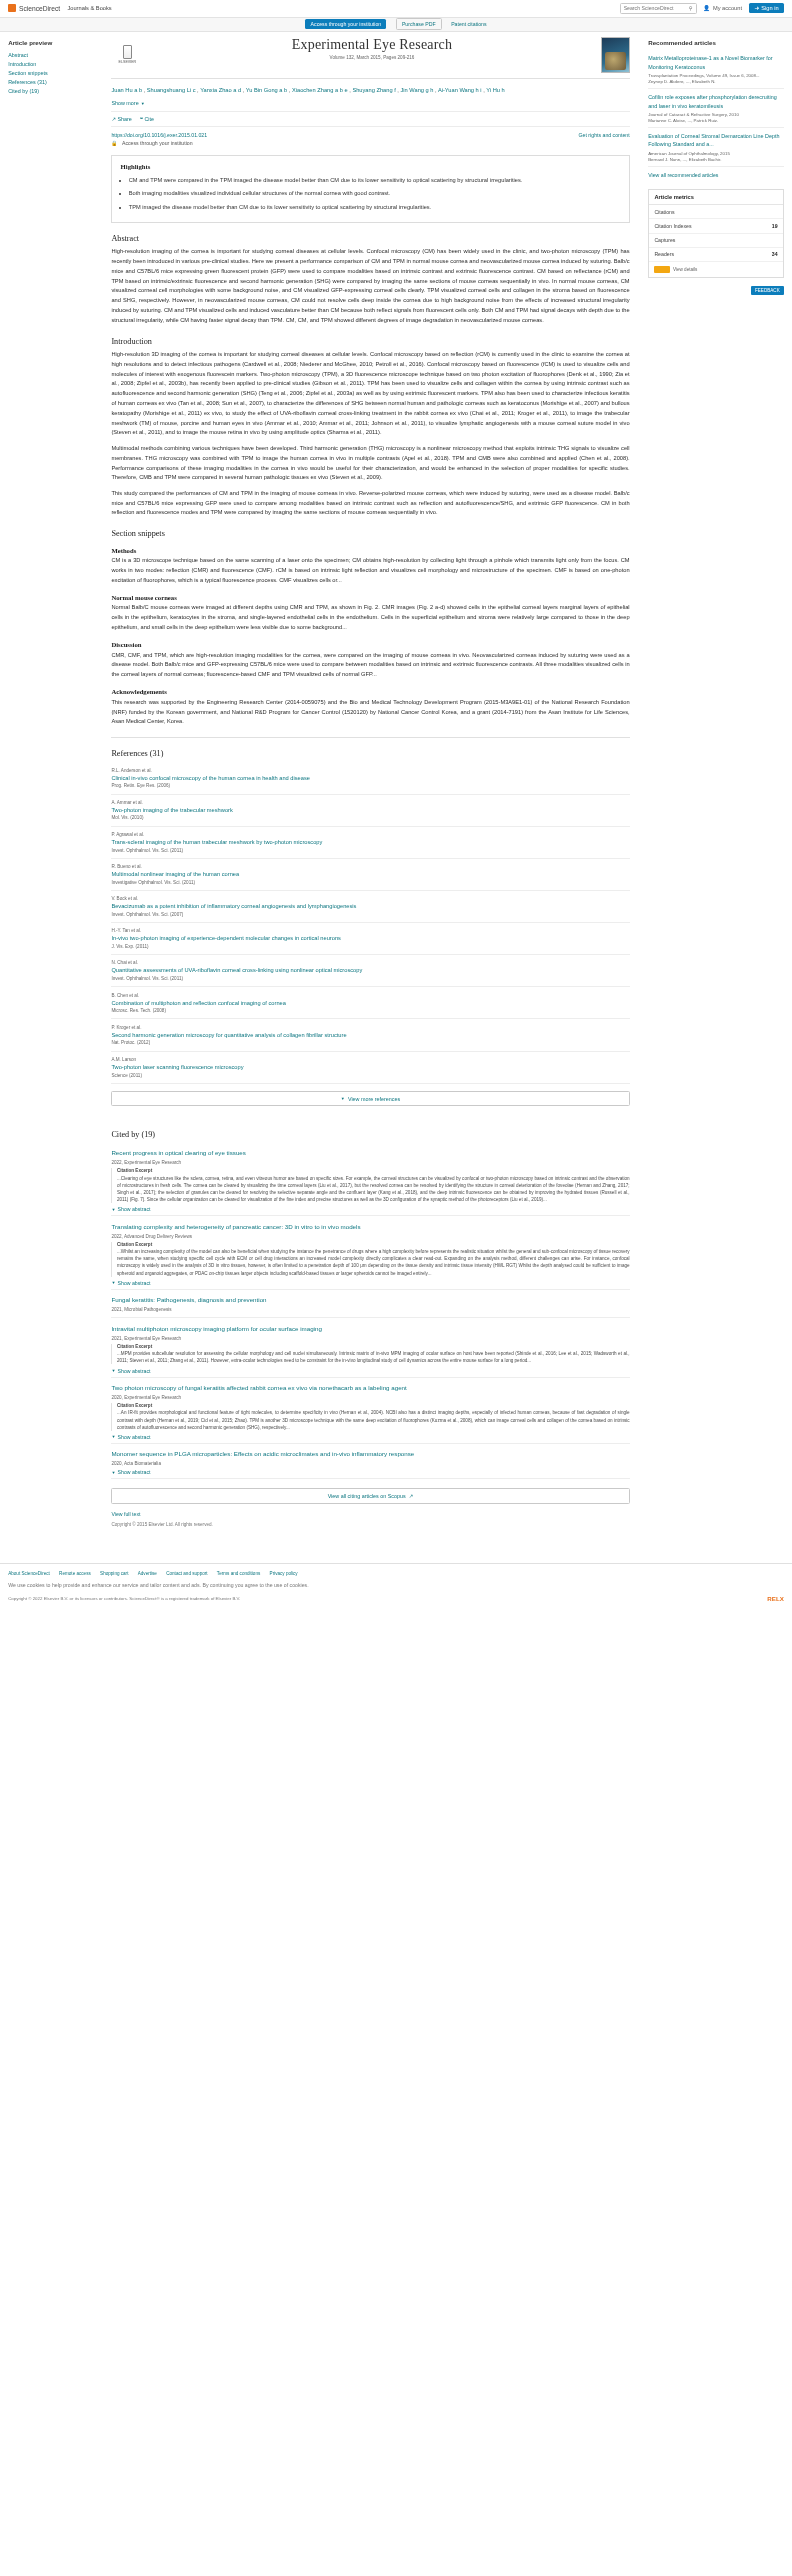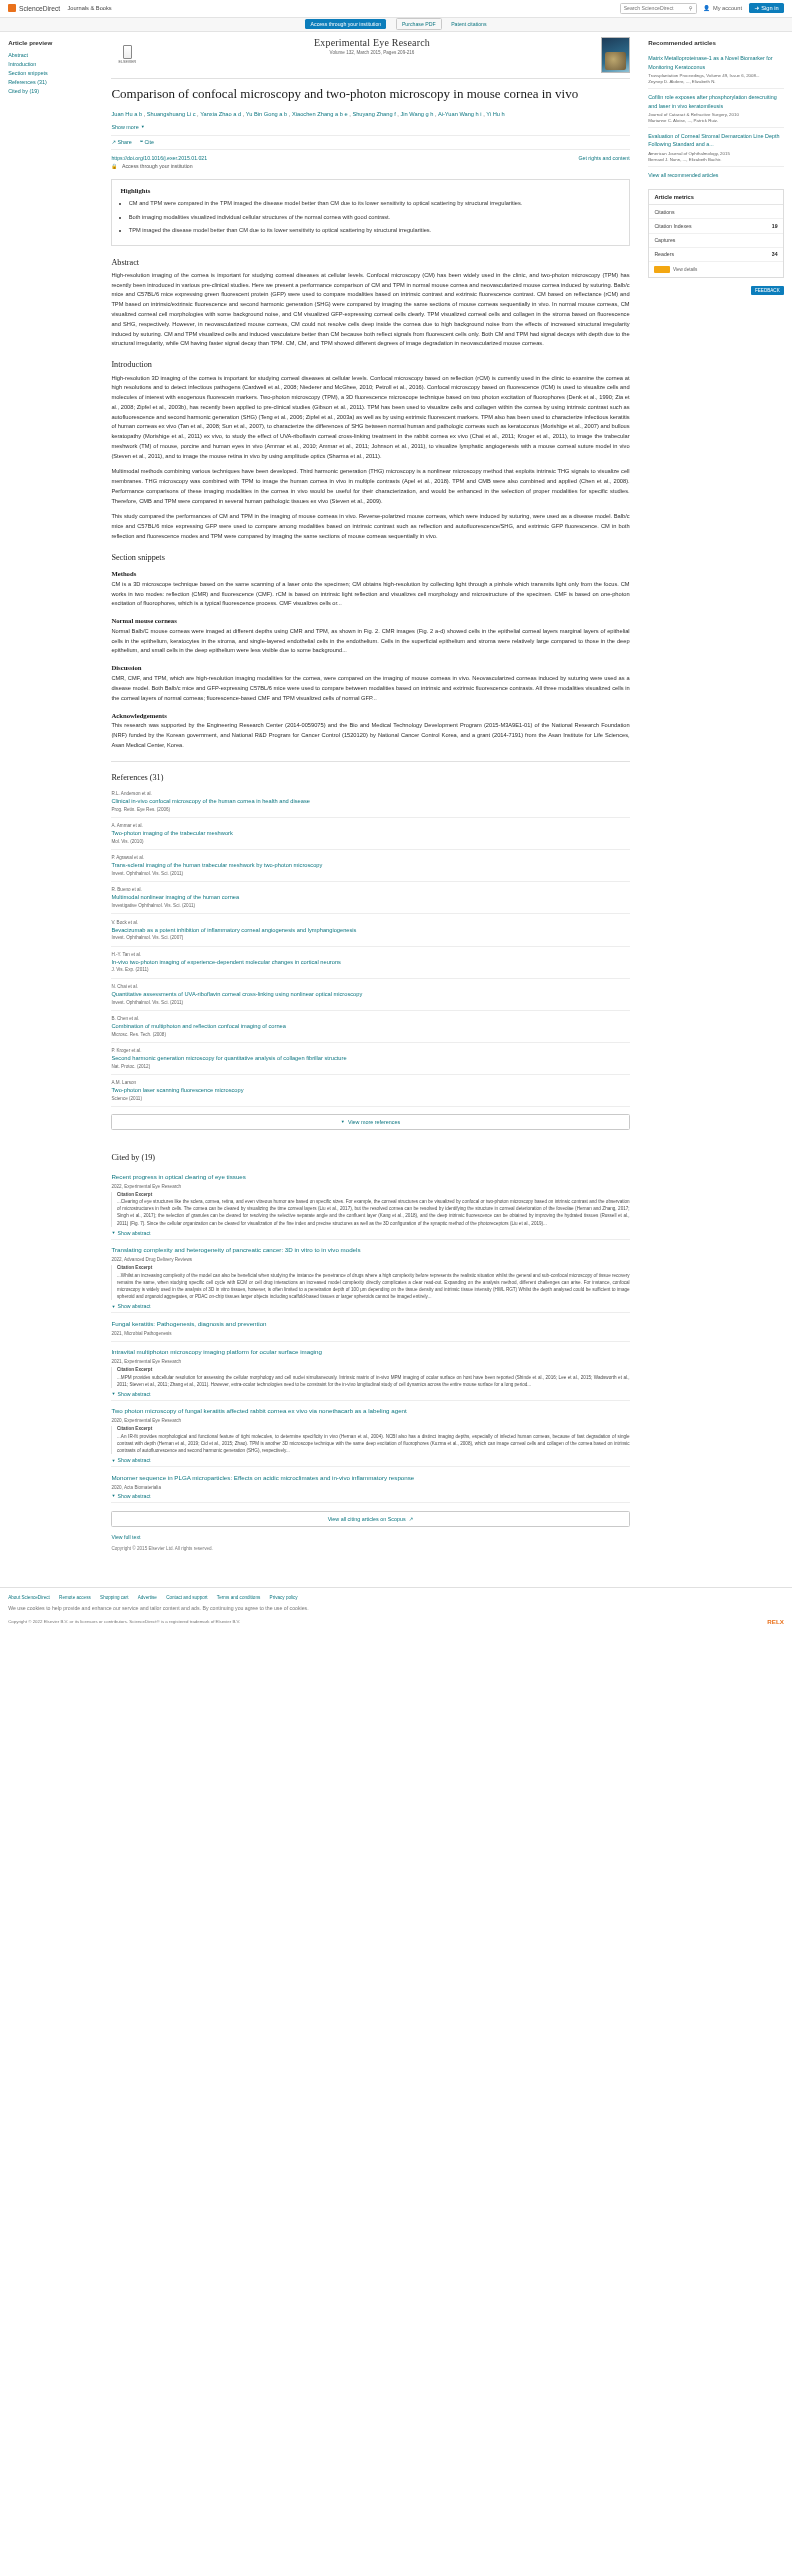--- a/index.html
+++ b/index.html
@@ -61,21 +61,21 @@
   }
   .elsevier-mark {
     width:32px; min-height:27px; display:flex; flex-direction:column; align-items:center; justify-content:center;
     font-size:3.6px; color:#555; text-align:center; line-height:1.2;
   }
   .elsevier-tree {
     width:9.3px;height:13.4px;border:0.5px solid #888;border-radius:1px;margin-bottom:1.5px;
     background:linear-gradient(#fff,#eee);
   }
   .jtitle { flex:1; text-align:center; }
-  .jtitle .name { font-family:"Liberation Serif", serif; font-size:10px; color:#333; letter-spacing:0.2px;}
+  .jtitle .name { font-family:"Liberation Serif", serif; font-size:14px; color:#333; letter-spacing:0.2px;}
   .jtitle .meta { font-size:4.6px; color:#666; margin-top:2.1px; }
   .cover {
     width:29px;height:36px;background:linear-gradient(160deg,#1d3b57,#2e6d8e 60%,#8fc3d6);
     border:0.5px solid #bbb; position:relative; overflow:hidden;
   }
   .cover:after{
     content:""; position:absolute; left:3.1px; top:14.4px; width:21.6px; height:17.5px;
     background:radial-gradient(circle at 40% 40%, #d8b36a, #6b4c22);
     border-radius:2.1px; opacity:.85;
   }
@@ -216,21 +216,20 @@
         <div class="elsevier-tree"></div>
         <span>ELSEVIER</span>
       </div>
       <div class="jtitle">
         <div class="name">Experimental Eye Research</div>
         <div class="meta">Volume 132, March 2015, Pages 209-216</div>
       </div>
       <div class="cover"></div>
     </div>
 
-    <h1 class="paper-title">Comparison of confocal microscopy and two-photon microscopy in mouse cornea in vivo</h1>
 
     <div class="authors">
       <span>Juan Hu a b</span><span class="sep"> , </span>
       <span>Shuangshuang Li c</span><span class="sep"> , </span>
       <span>Yanxia Zhao a d</span><span class="sep"> , </span>
       <span>Yu Bin Gong a b</span><span class="sep"> , </span>
       <span>Xiaochen Zhang a b e</span><span class="sep"> , </span>
       <span>Shuyang Zhang f</span><span class="sep"> , </span>
       <span>Jin Wang g h</span><span class="sep"> , </span>
       <span>Ai-Yuan Wang h i</span><span class="sep"> , </span>

